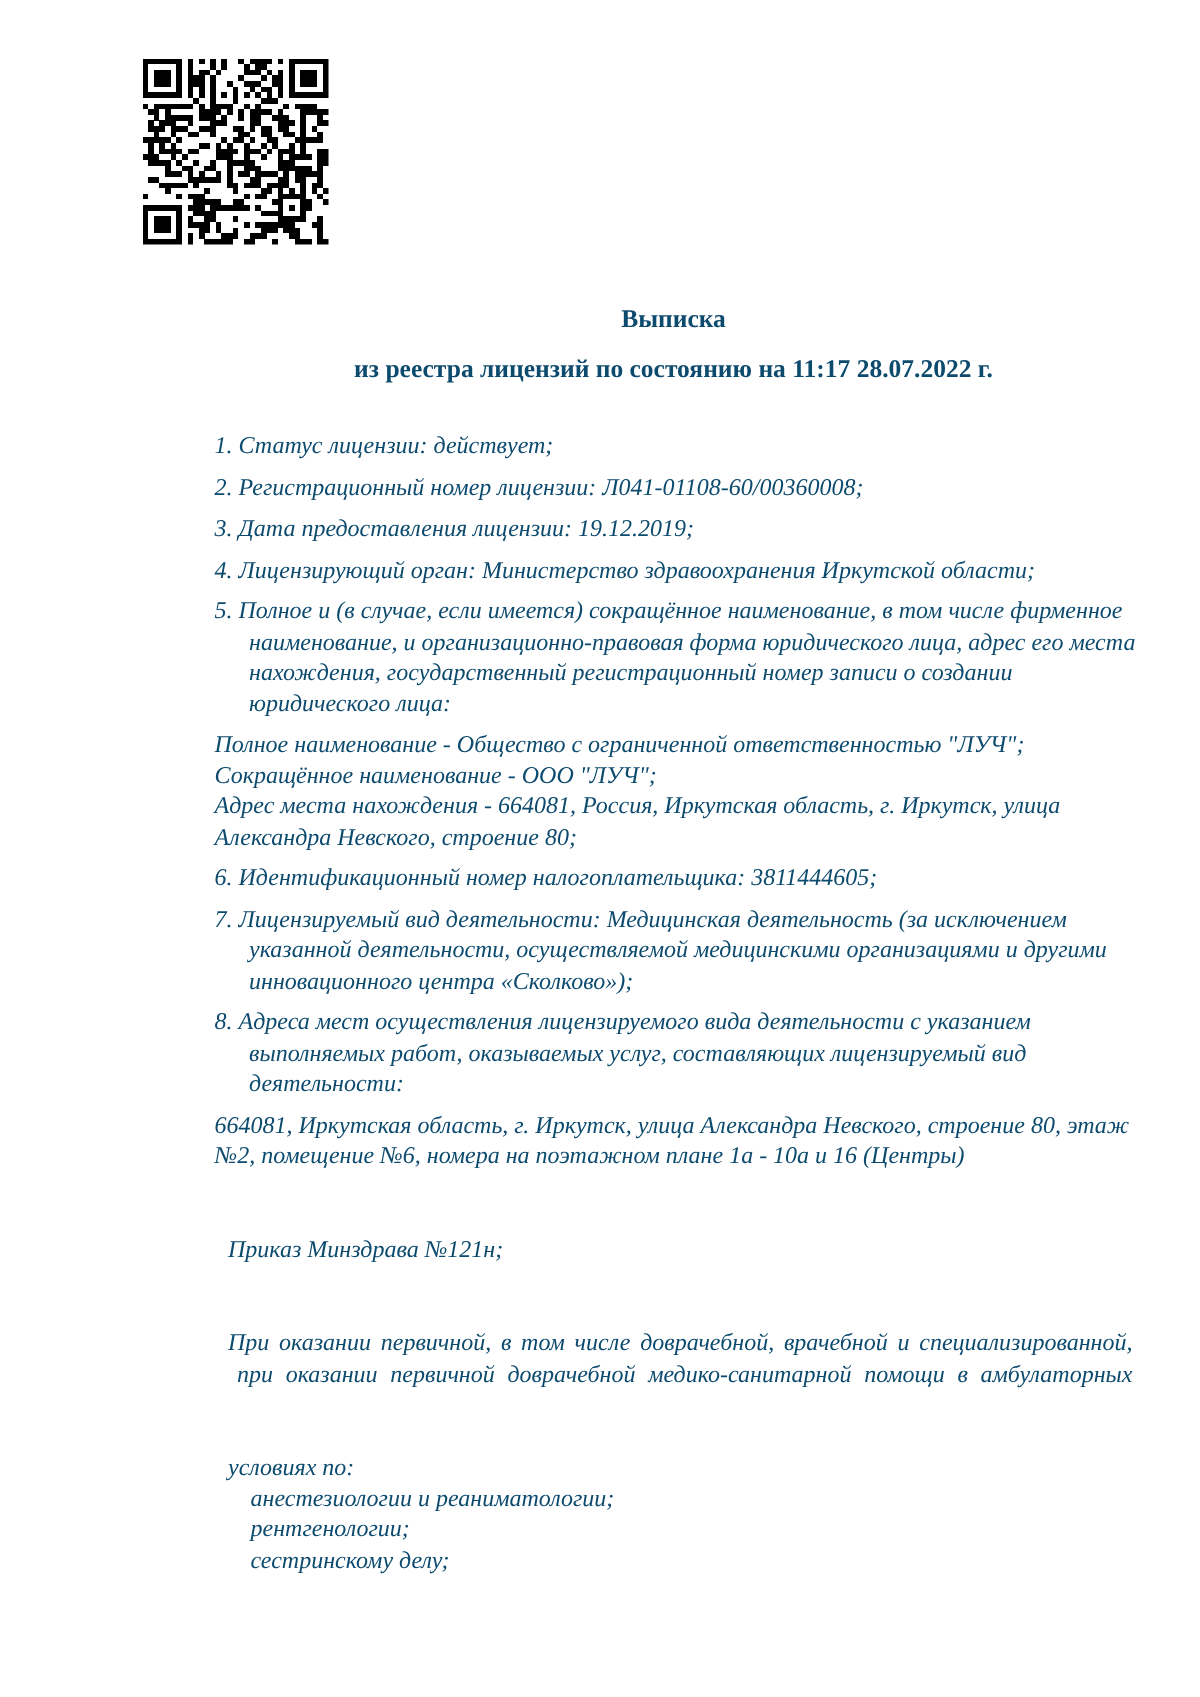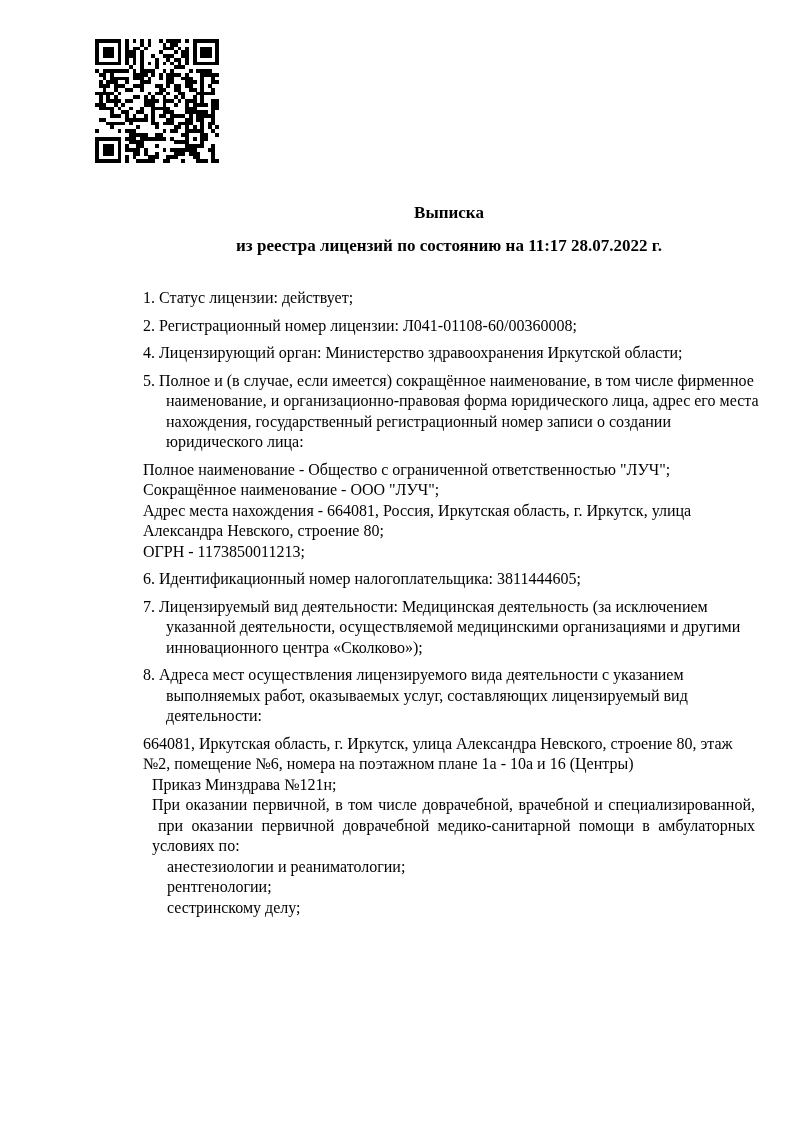--- a/index.html
+++ b/index.html
@@ -4,21 +4,21 @@
 <style>
   * { margin: 0; padding: 0; box-sizing: border-box; }
   html, body { background: #ffffff; }
   .page {
     position: relative;
     width: 768px;
     height: 1131px;
     background: #ffffff;
     overflow: hidden;
     font-family: "Liberation Serif", "DejaVu Serif", serif;
-    color: #000000;
+    color: #0c4a6e;
   }
   .qr {
     position: absolute;
     left: 95px;
     top: 39px;
     width: 124px;
     height: 124px;
   }
   .qr svg { display: block; shape-rendering: crispEdges; }
   .content {
@@ -34,28 +34,28 @@
     text-align: center;
   }
   .doc-subtitle { margin-top: 12px; }
   .body-text {
     margin-top: 32px;
     font-size: 16px;
     line-height: 20.5px;
   }
   .para { margin-bottom: 7px; }
   .para.tight { margin-bottom: 0; }
-  .line { white-space: nowrap; }
+  .line { white-space: nowrap; font-style: italic; }
   .line.cont { padding-left: 23px; }
   .line.jst {
     white-space: normal;
     text-align: justify;
     text-align-last: justify;
   }
-  .line.ind1 { padding-left: 9px; }
+  .line.ind1 { padding-left: 9px; margin-top: 42px; }
   .line.ind2 { padding-left: 15px; }
   .line.ind3 { padding-left: 24px; }
 </style>
 </head>
 <body>
 
 <div class="page">
   <div class="qr">
     <svg id="qr-svg" width="124" height="124" viewBox="0 0 124 124" xmlns="http://www.w3.org/2000/svg">
         <rect x="0.00" y="0.00" width="3.81" height="3.81" fill="#000"></rect>
@@ -607,34 +607,36 @@
     <div class="doc-title">Выписка</div>
     <div class="doc-subtitle">из реестра лицензий по состоянию на 11:17 28.07.2022 г.</div>
     <div class="body-text" id="doc-body">
         <div class="para">
           <div class="line">1. Статус лицензии: действует;</div>
         </div>
         <div class="para">
           <div class="line">2. Регистрационный номер лицензии: Л041-01108-60/00360008;</div>
         </div>
         <div class="para">
+          <div class="line">3. Дата предоставления лицензии: 19.12.2019;</div>
+        </div>
+        <div class="para">
           <div class="line">4. Лицензирующий орган: Министерство здравоохранения Иркутской области;</div>
         </div>
         <div class="para">
           <div class="line">5. Полное и (в случае, если имеется) сокращённое наименование, в том числе фирменное</div>
           <div class="line cont">наименование, и организационно-правовая форма юридического лица, адрес его места</div>
           <div class="line cont">нахождения, государственный регистрационный номер записи о создании</div>
           <div class="line cont">юридического лица:</div>
         </div>
         <div class="para">
           <div class="line">Полное наименование - Общество с ограниченной ответственностью "ЛУЧ";</div>
           <div class="line">Сокращённое наименование - ООО "ЛУЧ";</div>
           <div class="line">Адрес места нахождения - 664081, Россия, Иркутская область, г. Иркутск, улица</div>
           <div class="line">Александра Невского, строение 80;</div>
-          <div class="line">ОГРН - 1173850011213;</div>
         </div>
         <div class="para">
           <div class="line">6. Идентификационный номер налогоплательщика: 3811444605;</div>
         </div>
         <div class="para">
           <div class="line">7. Лицензируемый вид деятельности: Медицинская деятельность (за исключением</div>
           <div class="line cont">указанной деятельности, осуществляемой медицинскими организациями и другими</div>
           <div class="line cont">инновационного центра «Сколково»);</div>
         </div>
         <div class="para">

